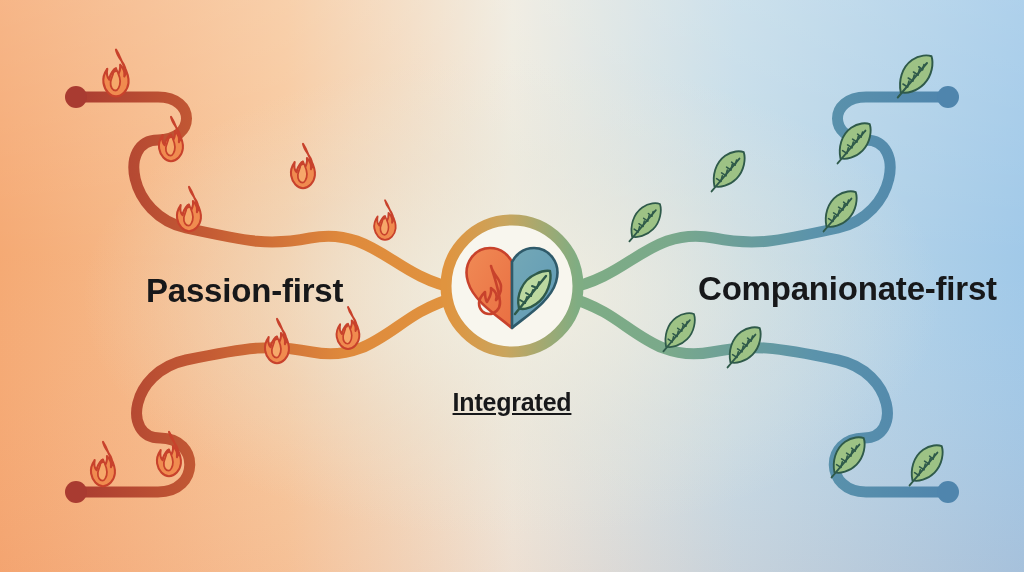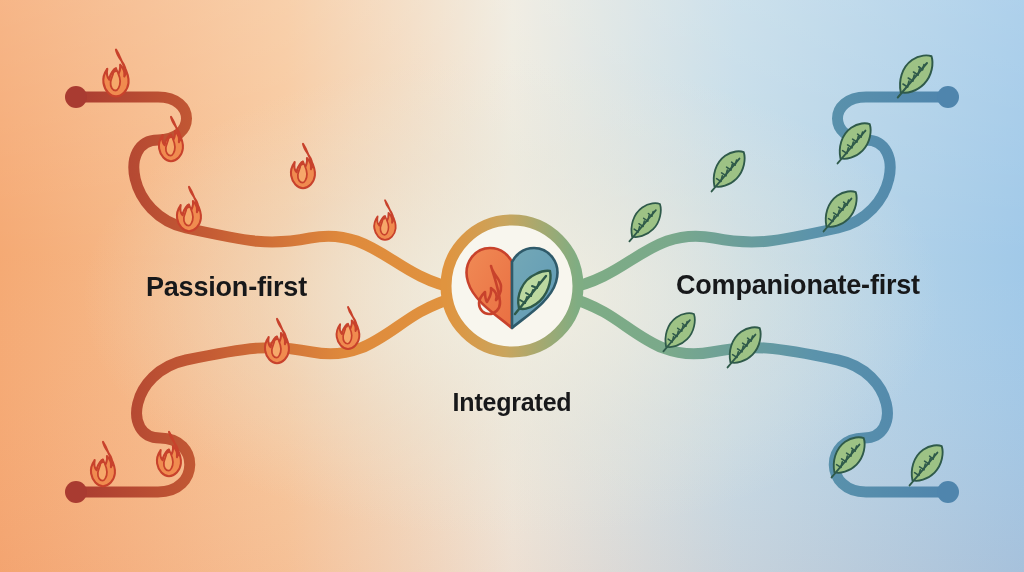--- a/index.html
+++ b/index.html
@@ -27,35 +27,36 @@
   }
   .label {
     position: absolute;
     color: #17181a;
     font-weight: bold;
     letter-spacing: -0.2px;
     white-space: nowrap;
     pointer-events: none;
   }
   .label-side {
-    font-size: 27px;
+    font-size: 33px;
   }
   #label-passion {
     left: 146px;
     top: 272px;
   }
   #label-companionate {
-    left: 676px;
+    left: 698px;
     top: 270px;
   }
   .label-center {
     font-size: 25px;
     text-align: center;
     line-height: 33px;
     width: 260px;
+    text-decoration: underline;
   }
   #label-center {
     left: 382px;
     top: 386px;
   }
 </style>
 </head>
 <body>
 
 <div id="stage">

